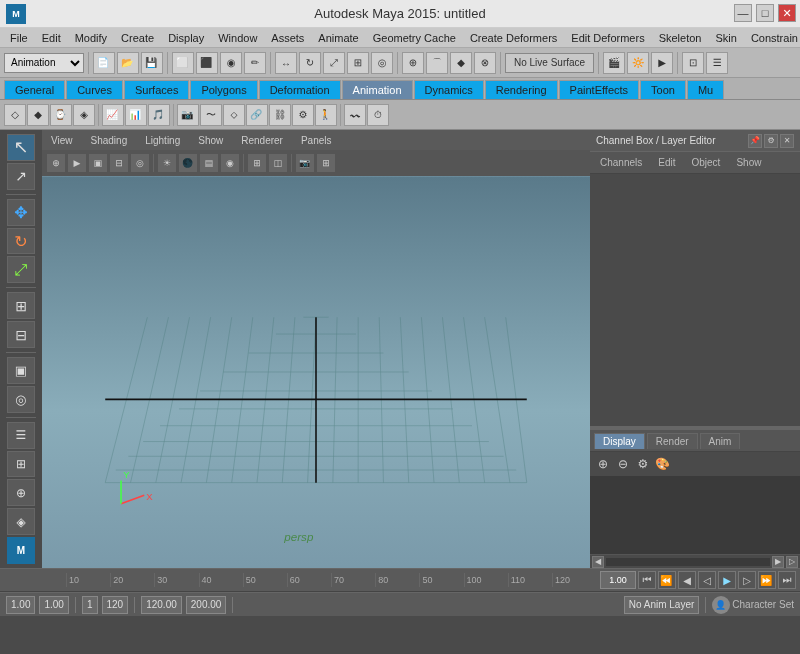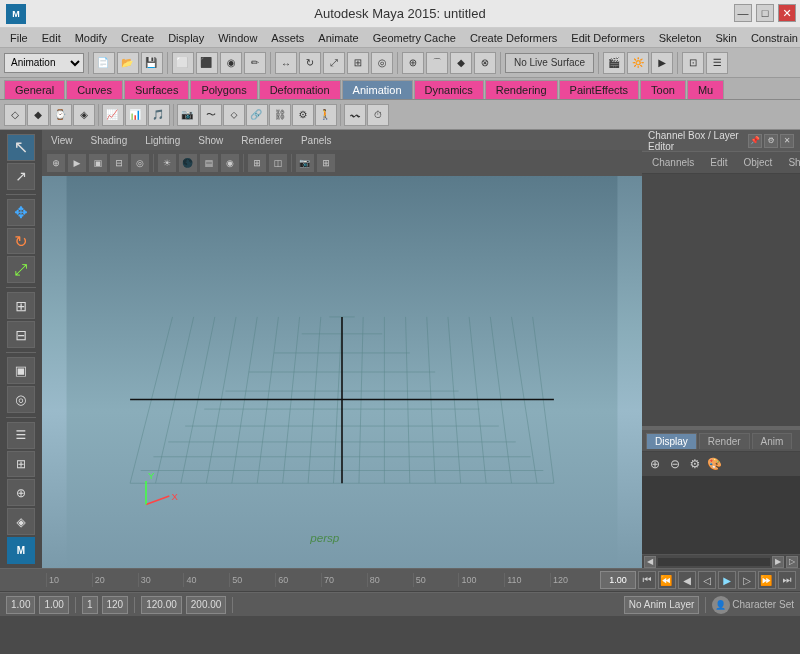--- a/index.html
+++ b/index.html
@@ -50,21 +50,21 @@
 
     
     #tab-bar {
       background: #b0b0b0;
       height: 22px;
       display: flex;
       align-items: flex-end;
       padding: 0 4px;
       border-bottom: 1px solid #888;
     }
-    .tab { padding: 3px 10px; font-size: 11px; color: #222; cursor: pointer; background: #ec4899; border: 1px solid #999; border-bottom: none; margin-right: 1px; }
+    .tab { padding: 3px 10px; font-size: 11px; color: #222; cursor: pointer; background: #0ea5e9; border: 1px solid #999; border-bottom: none; margin-right: 1px; }
     .tab.active { background: #6888a8; color: white; }
 
     
     #toolbar2 {
       background: #b0b0b0;
       height: 30px;
       display: flex;
       align-items: center;
       padding: 2px 4px;
       gap: 1px;
@@ -121,21 +121,21 @@
     .vp-btn { width: 20px; height: 20px; background: #666; border: 1px solid #555; display: flex; align-items: center; justify-content: center; cursor: pointer; font-size: 9px; color: #ccc; }
     #viewport {
       flex: 1;
       background: linear-gradient(180deg, #6a8a9a 0%, #8aadba 40%, #9abaca 60%, #7a9aaa 100%);
       position: relative;
       overflow: hidden;
     }
 
     
     #right-panel {
-      width: 158px;
+      width: 210px;
       background: #3b82f6;
       display: flex;
       flex-direction: column;
       flex-shrink: 0;
     }
     #channel-box-header {
       background: #5a5a5a;
       height: 22px;
       display: flex;
       align-items: center;
@@ -515,21 +515,21 @@
         <div class="scroll-btn">▷</div>
       </div>
     </div>
 
   </div>
 
 </div>
 
 <div id="timeline-ruler" style="height:24px;background:#5a5a5a;display:flex;align-items:center;padding:0 4px;border-top:1px solid #666;position:relative;overflow:hidden;">
   <div style="width:42px;flex-shrink:0;"></div>
-  <div class="ruler-marks" style="flex:1;display:flex;align-items:center;overflow:hidden;">
+  <div class="ruler-marks" style="flex:1;display:flex;align-items:center;overflow:hidden;margin-left:20px;">
 
     <div class="ruler-mark" style="font-size:9px;color:#aaa;flex:1;border-left:1px solid #666;padding-left:2px;">10</div>
     <div class="ruler-mark" style="font-size:9px;color:#aaa;flex:1;border-left:1px solid #666;padding-left:2px;">20</div>
     <div class="ruler-mark" style="font-size:9px;color:#aaa;flex:1;border-left:1px solid #666;padding-left:2px;">30</div>
     <div class="ruler-mark" style="font-size:9px;color:#aaa;flex:1;border-left:1px solid #666;padding-left:2px;">40</div>
     <div class="ruler-mark" style="font-size:9px;color:#aaa;flex:1;border-left:1px solid #666;padding-left:2px;">50</div>
     <div class="ruler-mark" style="font-size:9px;color:#aaa;flex:1;border-left:1px solid #666;padding-left:2px;">60</div>
     <div class="ruler-mark" style="font-size:9px;color:#aaa;flex:1;border-left:1px solid #666;padding-left:2px;">70</div>
     <div class="ruler-mark" style="font-size:9px;color:#aaa;flex:1;border-left:1px solid #666;padding-left:2px;">80</div>
     <div class="ruler-mark" style="font-size:9px;color:#aaa;flex:1;border-left:1px solid #666;padding-left:2px;">50</div>

